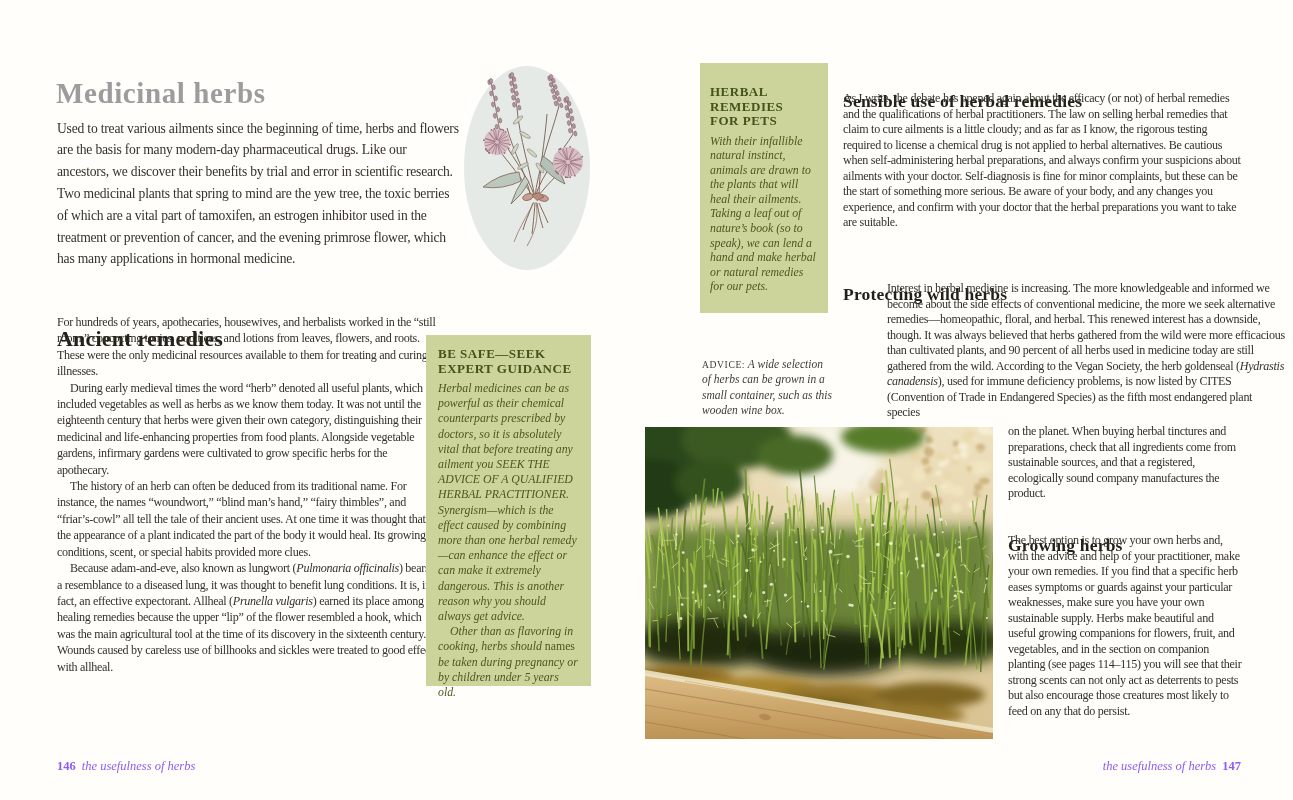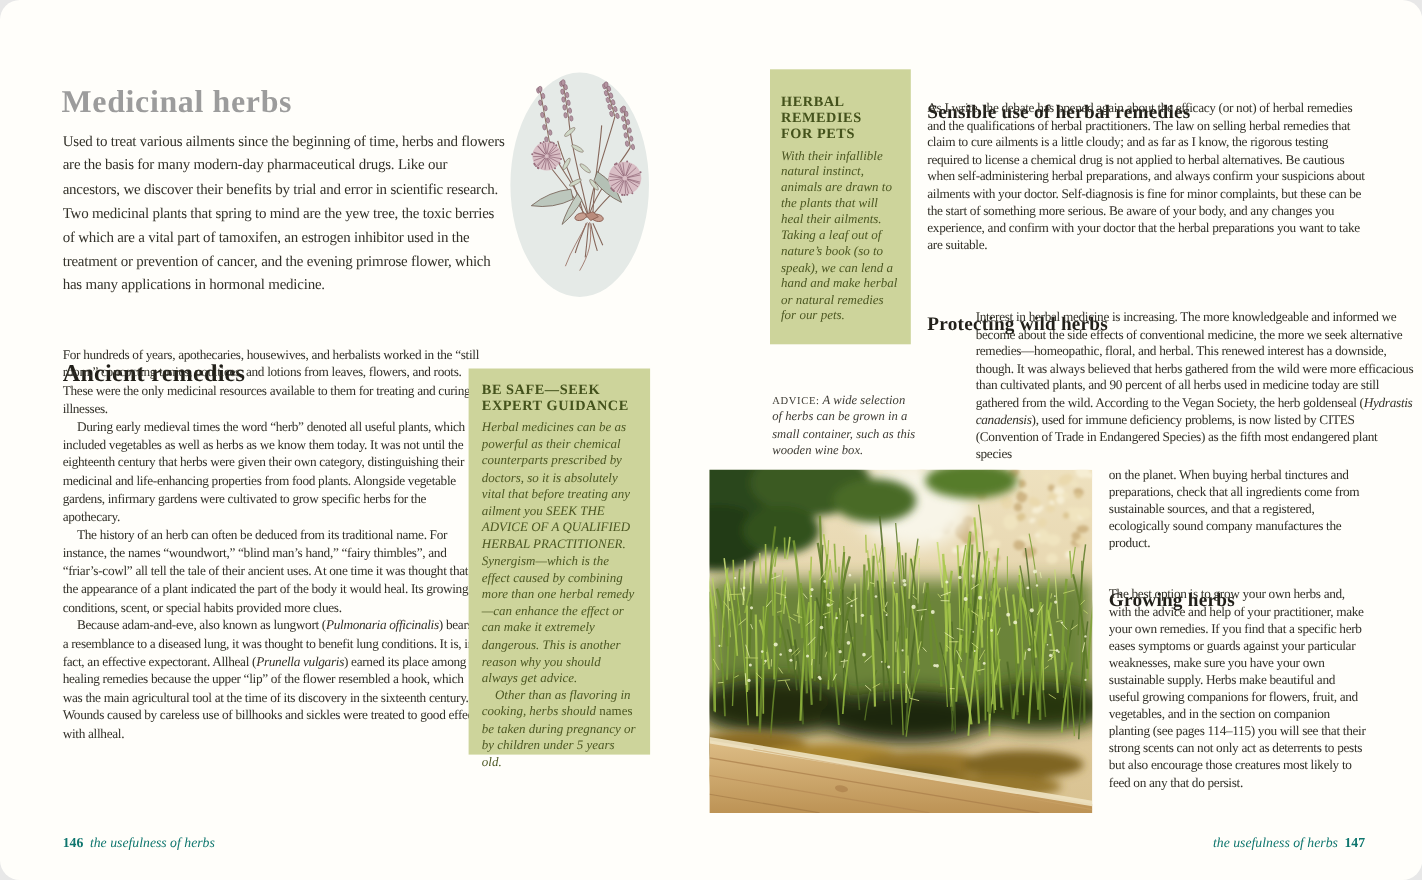--- a/index.html
+++ b/index.html
@@ -1,19 +1,19 @@
 <!DOCTYPE html>
 <html><head>
 <meta charset="utf-8">
 <style>
   html,body{margin:0;padding:0;background:#e8e8e8;}
   .spread{
     position:relative;width:1293px;height:800px;margin:0 auto;
     background:#fffefa;overflow:hidden;
-    font-family:"Liberation Serif", serif;color:#333129;border-radius:18px;
+    font-family:"Liberation Serif", serif;color:#333129;
   }
   .abs{position:absolute;}
 
   
   #page-title{left:56px;top:58px;font-size:29px;font-weight:700;color:#9c9c9c;letter-spacing:.6px;}
   #intro{left:57px;top:104px;width:404px;font-size:13.6px;line-height:21.8px;letter-spacing:-.2px;}
   #ancient-heading{left:57px;top:290px;font-size:22px;font-weight:700;color:#211f19;letter-spacing:.2px;}
   #ancient-body{left:57px;top:314px;width:380px;font-size:12.1px;line-height:16.4px;letter-spacing:-.3px;}
   #ancient-body p{margin:0;}
   #ancient-body p + p{text-indent:13px;}
@@ -38,21 +38,21 @@
   #sensible-heading{left:843px;top:55px;}
   #sensible-body{left:843px;top:79px;width:400px;}
   #protecting-heading{left:843px;top:248px;}
   #protecting-wide{left:887px;top:269px;width:400px;}
   #protecting-narrow{left:1008px;top:412px;width:234px;}
   #growing-heading{left:1008px;top:499px;}
   #growing-body{left:1008px;top:521px;width:234px;}
   .rp-text{font-size:12.1px;line-height:15.5px;letter-spacing:-.3px;}
 
   
-  .footer{top:759px;font-size:12.5px;color:#0f766e;}
+  .footer{top:759px;font-size:12.5px;color:#8b5cf6;}
   #footer-left{left:57px;}
   #footer-right{left:843px;width:398px;text-align:right;}
   .pg{font-weight:700;font-style:normal;}
   .run{font-style:italic;}
   #footer-left .run{margin-left:6px;}
   #footer-right .pg{margin-left:6px;}
 
   .seg-i{font-style:italic;}
   .seg-r{font-style:normal;}
 </style>

